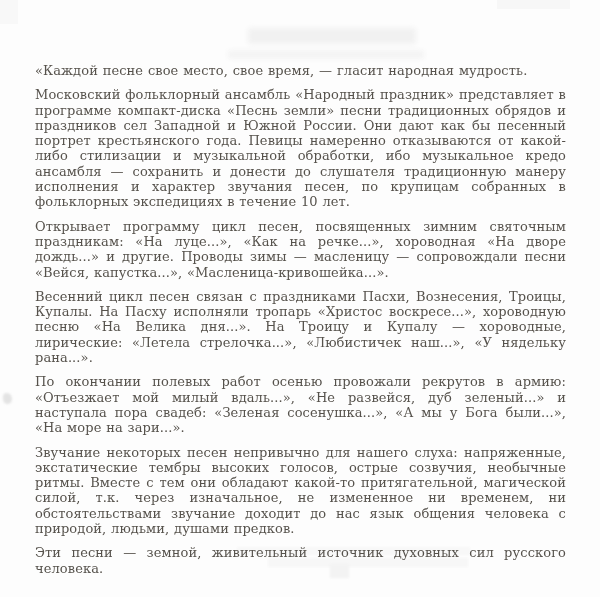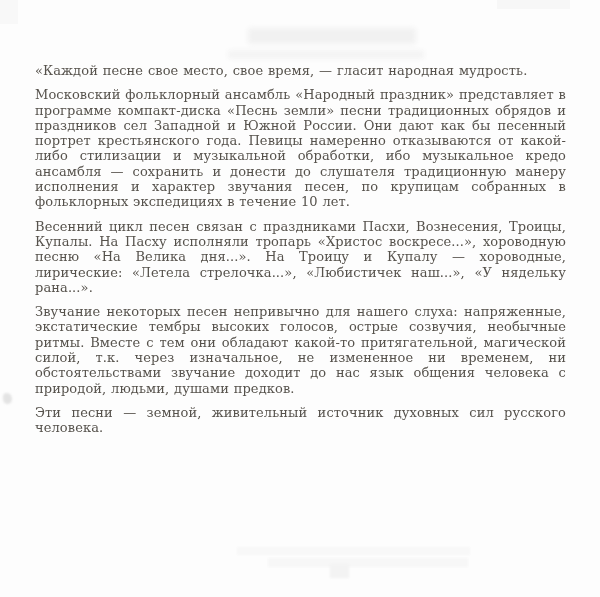--- a/index.html
+++ b/index.html
@@ -60,18 +60,20 @@
   <div class="artifact ghost-title-row1"></div>
   <div class="artifact ghost-title-row2"></div>
   <div class="artifact left-smudge"></div>
   <div class="artifact bottom-bar1"></div>
   <div class="artifact bottom-bar2"></div>
   <div class="artifact bottom-square"></div>
 
   <div class="doc-text">
     <p>«Каждой песне свое место, свое время, — гласит народная мудрость.</p>
     <p>Московский фольклорный ансамбль «Народный праздник» представляет в программе компакт-диска «Песнь земли» песни традиционных обрядов и праздников сел Западной и Южной России. Они дают как бы песенный портрет крестьянского года. Певицы намеренно отказываются от какой-либо стилизации и музыкальной обработки, ибо музыкальное кредо ансамбля — сохранить и донести до слушателя традиционную манеру исполнения и характер звучания песен, по крупицам собранных в фольклорных экспедициях в течение 10 лет.</p>
+    <p>Открывает программу цикл песен, посвященных зимним святочным праздникам: «На луце...», «Как на речке...», хороводная «На дворе дождь...» и другие. Проводы зимы — масленицу — сопровождали песни «Вейся, капустка...», «Масленица-кривошейка...».</p>
     <p>Весенний цикл песен связан с праздниками Пасхи, Вознесения, Троицы, Купалы. На Пасху исполняли тропарь «Христос воскресе...», хороводную песню «На Велика дня...». На Троицу и Купалу — хороводные, лирические: «Летела стрелочка...», «Любистичек наш...», «У нядельку рана...».</p>
+    <p>По окончании полевых работ осенью провожали рекрутов в армию: «Отъезжает мой милый вдаль...», «Не развейся, дуб зеленый...» и наступала пора свадеб: «Зеленая сосенушка...», «А мы у Бога были...», «На море на зари...».</p>
     <p>Звучание некоторых песен непривычно для нашего слуха: напряженные, экстатические тембры высоких голосов, острые созвучия, необычные ритмы. Вместе с тем они обладают какой-то притягательной, магической силой, т.к. через изначальное, не измененное ни временем, ни обстоятельствами звучание доходит до нас язык общения человека с природой, людьми, душами предков.</p>
     <p>Эти песни — земной, живительный источник духовных сил русского человека.</p>
   </div>
 
 </div>
 
 </body></html>

